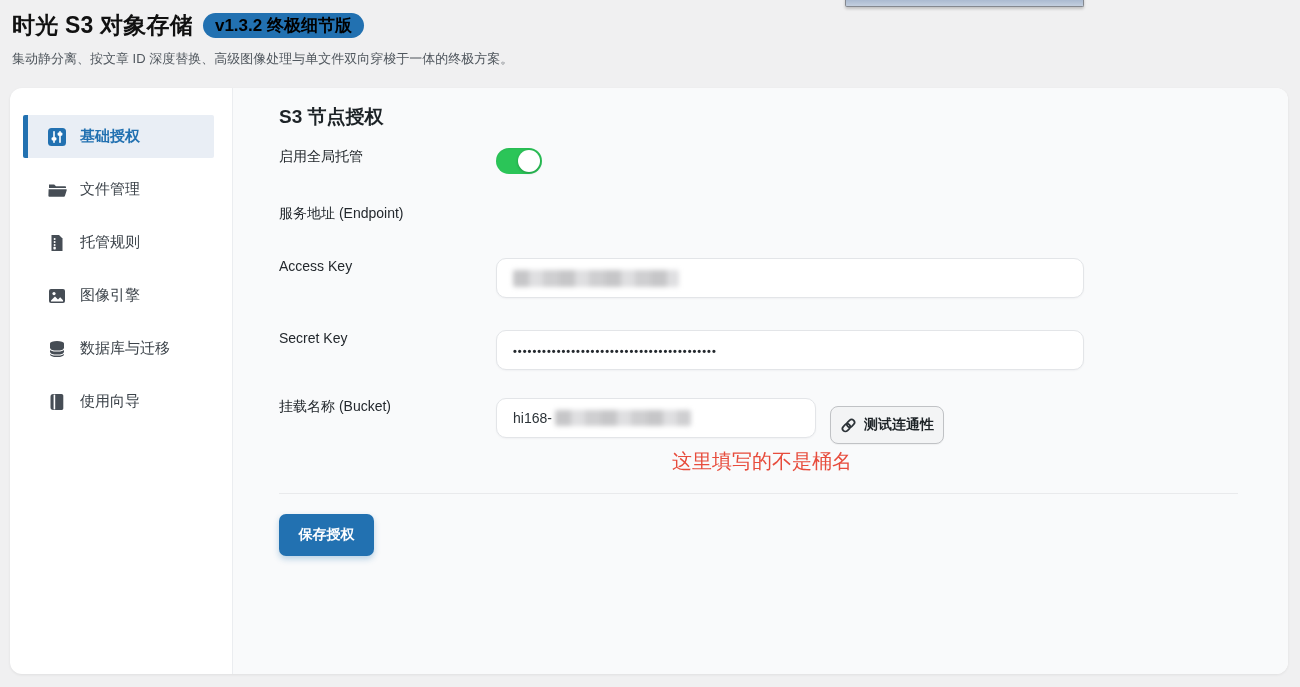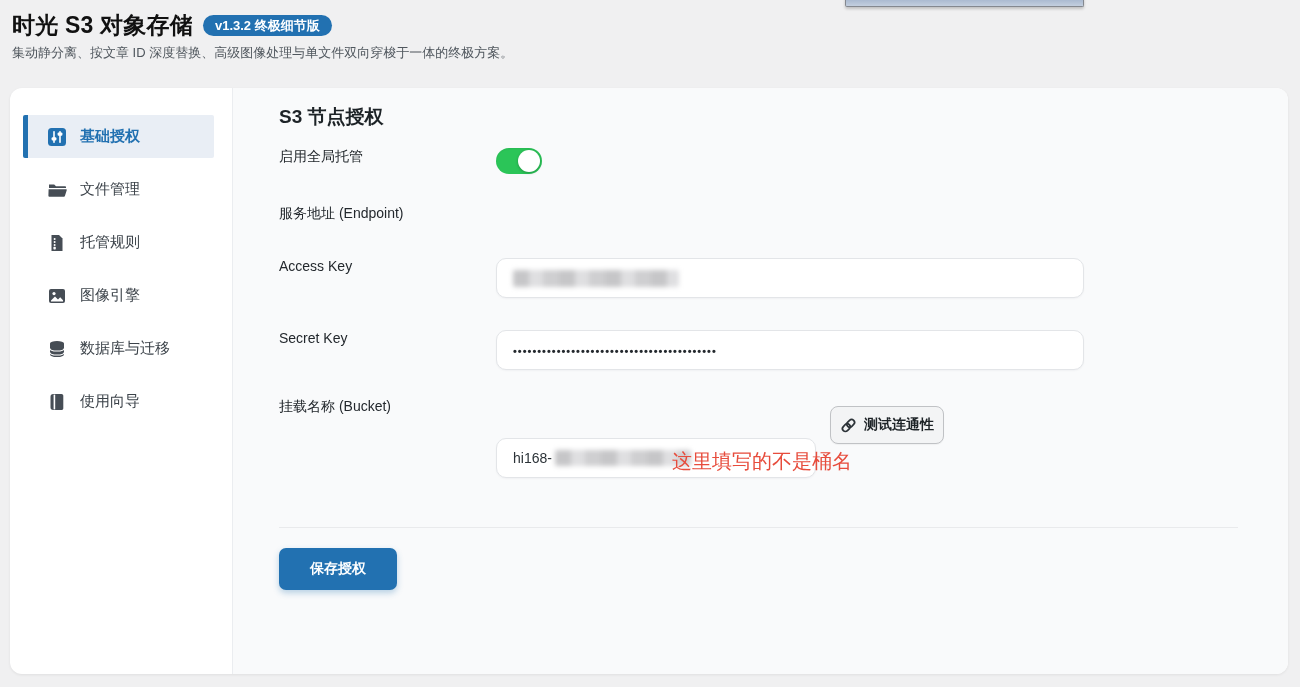--- a/index.html
+++ b/index.html
@@ -10,25 +10,25 @@
     color:#1d2327;
     position:relative;
   }
 
   
   .page-header { position:absolute; left:12px; top:10px; }
   .title-row { display:flex; align-items:center; gap:10px; }
   .app-title { font-size:23px; font-weight:700; color:#111; letter-spacing:.2px; }
   .version-badge {
     display:inline-flex; align-items:center;
-    background:#2271b1; color:#ffffff;
-    font-size:13px; font-weight:700;
+    background:#2271b1; color:#000000;
+    font-size:17px; font-weight:700;
     padding:4px 12px; border-radius:13px; line-height:1;
   }
-  .subtitle { margin-top:3px; font-size:13px; color:#50575e; }
+  .subtitle { margin-top:9px; font-size:13px; color:#50575e; }
 
   
   .cutoff-panel-edge {
     position:absolute; left:845px; top:-3px; width:239px; height:10px;
     background:linear-gradient(#9fb0ca,#c3cfdf);
     border:1px solid #84888f; border-top:none;
     border-radius:0 0 2px 2px;
     box-shadow:0 2px 3px rgba(0,0,0,.2);
   }
 
@@ -86,21 +86,21 @@
 
   
   .textbox {
     height:40px; background:#fff;
     border:1px solid #e3e5e8; border-radius:10px;
     box-shadow:0 1px 2px rgba(16,24,40,.04);
     display:flex; align-items:center;
     padding:0 16px; font-size:14px; color:#2c3338;
   }
   .tb-wide { width:588px; }
-  .tb-bucket { width:320px;margin-top:40px; }
+  .tb-bucket { width:320px; }
 
   .secret-dots {
     font-size:11px; font-weight:700; letter-spacing:1px;
     color:#23282d; transform:translateY(1px);
     white-space:nowrap; overflow:hidden;
   }
 
   
   .blur-mask {
     height:17px; border-radius:2px;
@@ -125,21 +125,21 @@
   
   .annotation {
     position:absolute; left:439px; top:360px; z-index:1;
     font-size:20px; color:#e74c3c; font-weight:500;
     white-space:nowrap;
   }
 
   .divider { margin-top:49px; width:959px; height:1px; background:#e9eaec; }
 
   .save-button {
-    margin-top:20px; width:118px; height:42px;
+    margin-top:20px; width:95px; height:42px;
     display:flex; align-items:center; justify-content:center;
     background:#2271b1; color:#fff; border:none; border-radius:7px;
     font-size:14px; font-weight:700; cursor:pointer;
     box-shadow:0 3px 6px rgba(34,113,177,.3);
     font-family:inherit;
   }
 </style>
 </head>
 <body>
 

